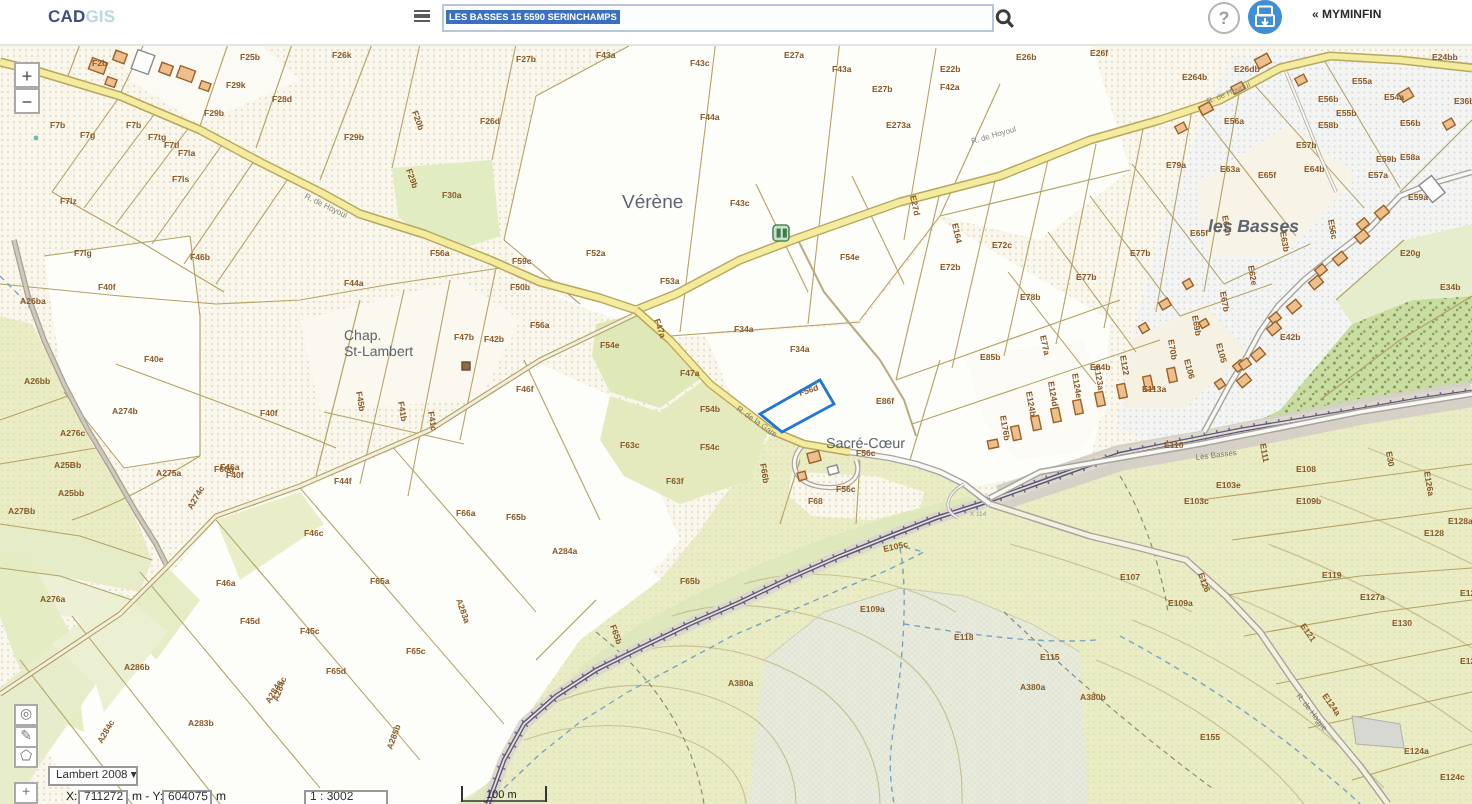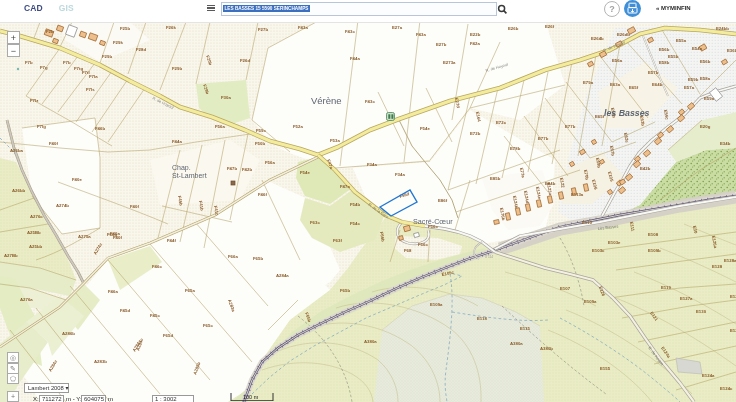--- a/index.html
+++ b/index.html
@@ -1,21 +1,21 @@
 <!DOCTYPE html>
 <html><head><meta charset="utf-8">
 <style>
 html,body{margin:0;padding:0;width:736px;height:402px;overflow:hidden;
  font-family:"Liberation Sans",sans-serif;}
 #stage{position:relative;width:736px;height:402px;background:#fff;}
 #map{position:absolute;top:0;left:0;width:736px;height:402px;overflow:hidden;}
 #hdr{position:absolute;top:0;left:0;width:736px;height:22px;background:#fff;
  border-bottom:1px solid #e4e4e4;z-index:5;}
 .logo{position:absolute;left:24px;top:3px;font-size:8.5px;font-weight:bold;letter-spacing:0.1px;}
-.logo b{color:#3d4c85;text-align:center;}.logo span{color:#bcd9de;margin-left:16px;}
+.logo b{color:#3d4c85;text-align:center;}.logo span{color:#bcd9de;}
 .burger{position:absolute;left:207px;top:5px;width:8px;height:7px;}
 .burger div{height:1.1px;background:#5a5a5a;margin-bottom:1.4px;}
 .search{position:absolute;left:221px;top:2px;width:274px;height:12px;
  border:1.5px solid #b9c6da;background:#fbfdff;}
 .sel{position:absolute;left:1px;top:1.5px;background:#3b6fc0;color:#fff;
  font-size:4.7px;padding:1.2px 1.5px;font-weight:bold;letter-spacing:0;}
 .mag{position:absolute;left:497px;top:4px;width:11px;height:11px;}
 .ic1{position:absolute;left:604px;top:1px;width:14px;height:14px;border:1.3px solid #b4b4b4;
  border-radius:50%;color:#a0a0a0;font-size:9px;font-weight:bold;text-align:center;line-height:14px;}
 .ic2{position:absolute;left:624px;top:0px;width:17px;height:17px;background:#3e8ed8;

